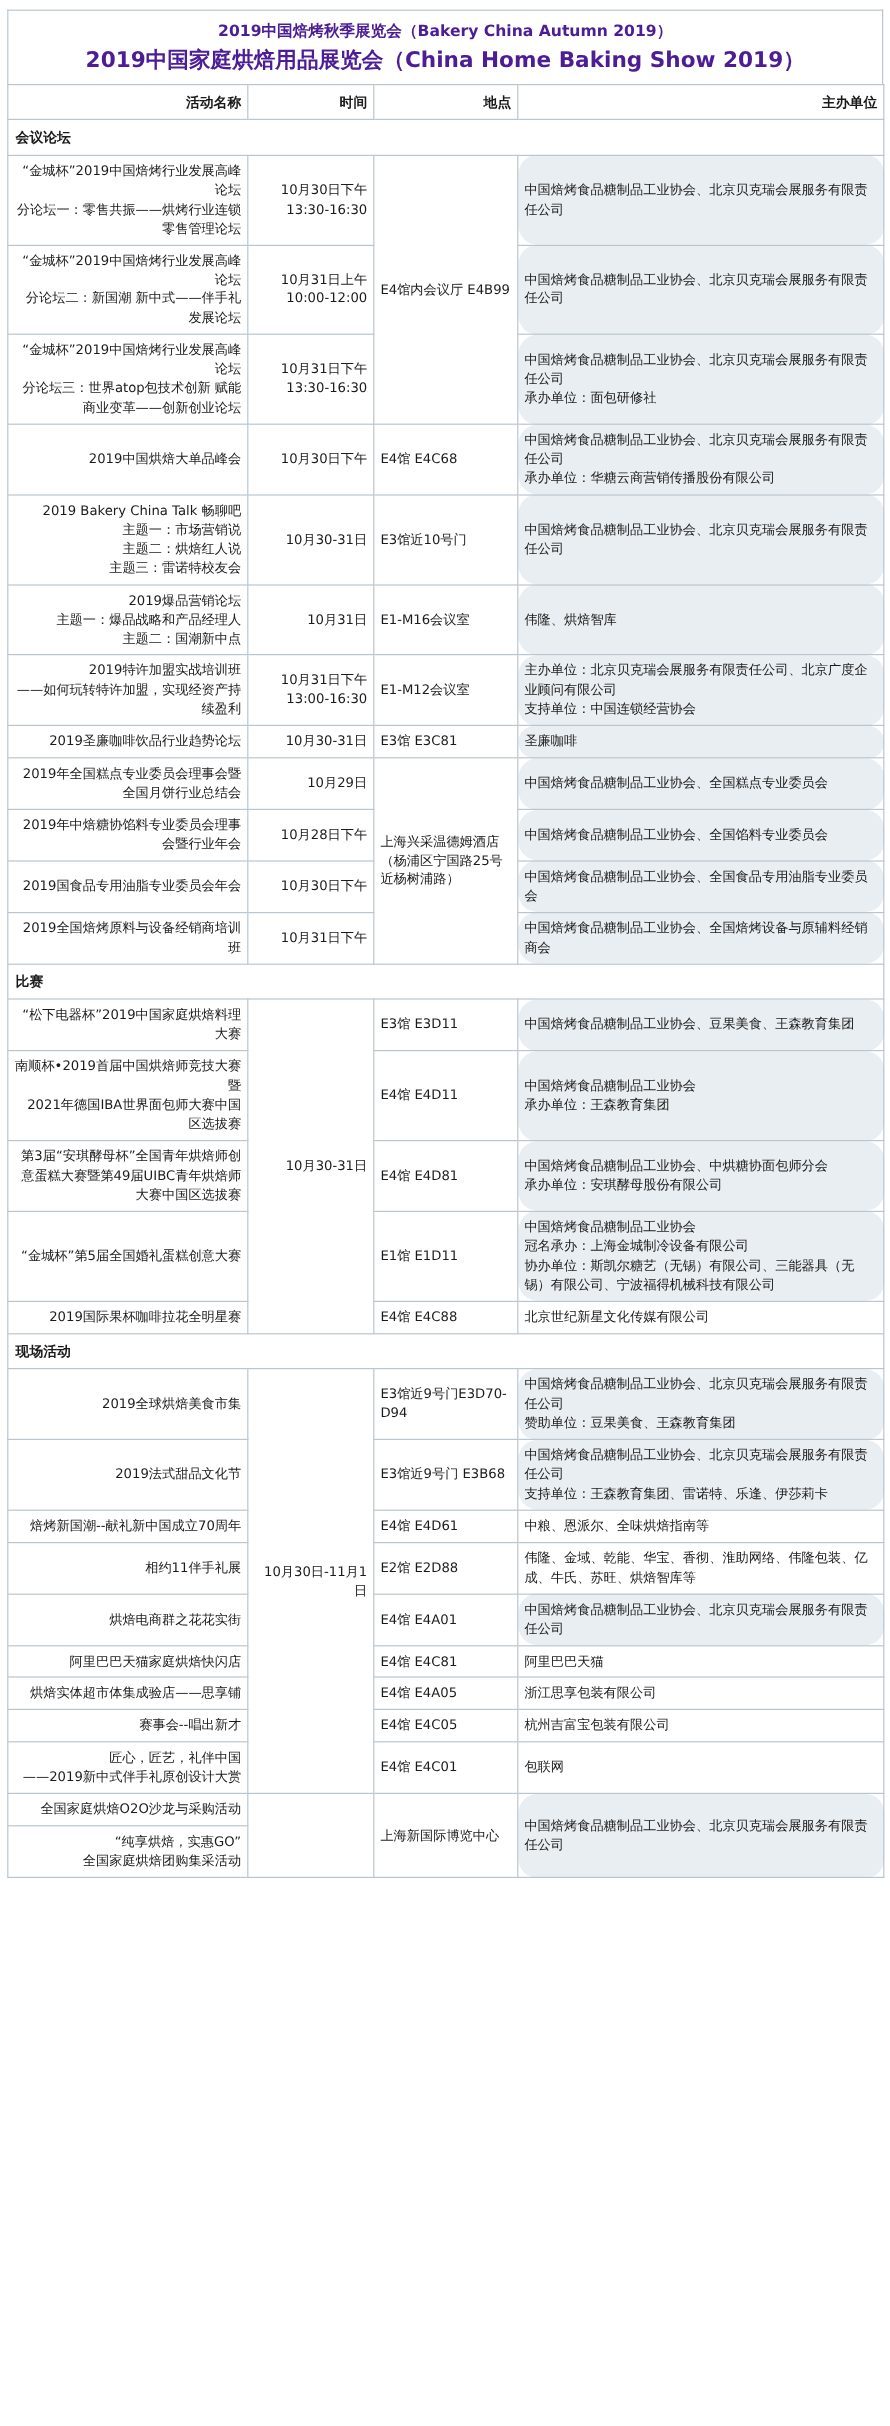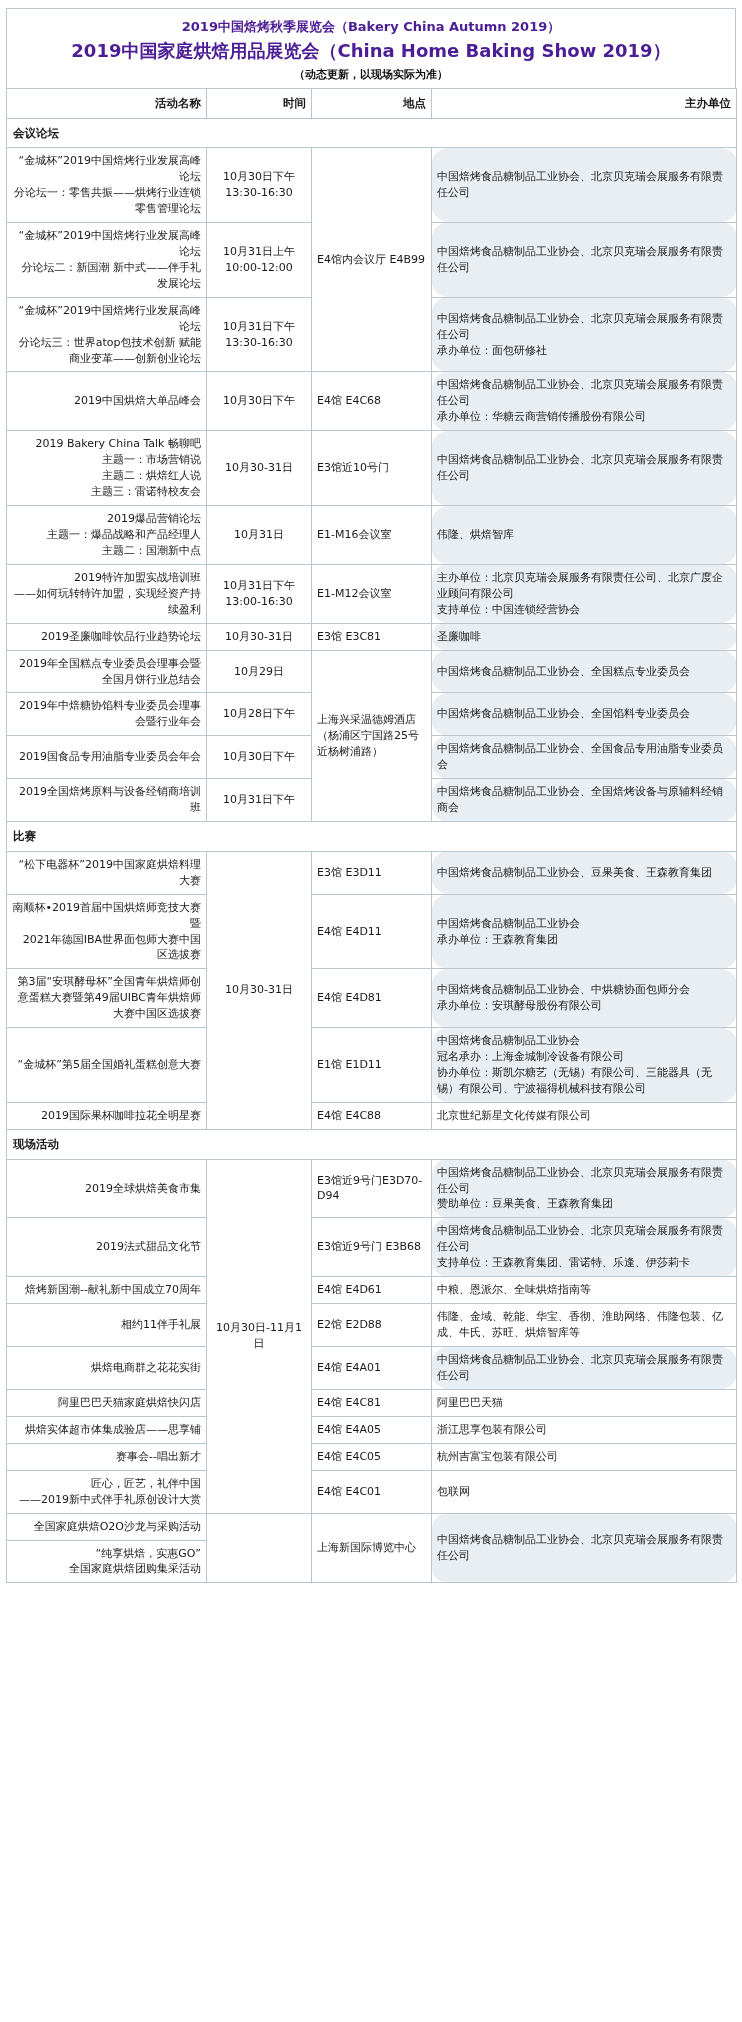--- a/index.html
+++ b/index.html
@@ -68,33 +68,32 @@
     background: #ffffff;
   }
   .shade {
     background: #e9eef2;
     border-radius: 16px;
   }
   .cell-multiline {
     white-space: pre-line;
   }
   .name-cell { text-align: right; }
-  .time-cell { text-align: center; }
+  .time-cell { text-align: right; }
   .place-cell { text-align: left; }
   .org-cell { text-align: left; }
 </style>
 </head>
 <body>
 
 <div class="page">
 
   <div class="title-block">
     <div class="title-line">2019中国焙烤秋季展览会（Bakery China Autumn 2019）</div>
     <div class="title-line sub">2019中国家庭烘焙用品展览会（China Home Baking Show 2019）</div>
-    <div class="title-note">（动态更新，以现场实际为准）</div>
   </div>
 
   <table>
     <colgroup>
       <col class="col-a">
         <col class="col-b">
         <col class="col-c">
         <col class="col-d">
     </colgroup>
     <thead>

